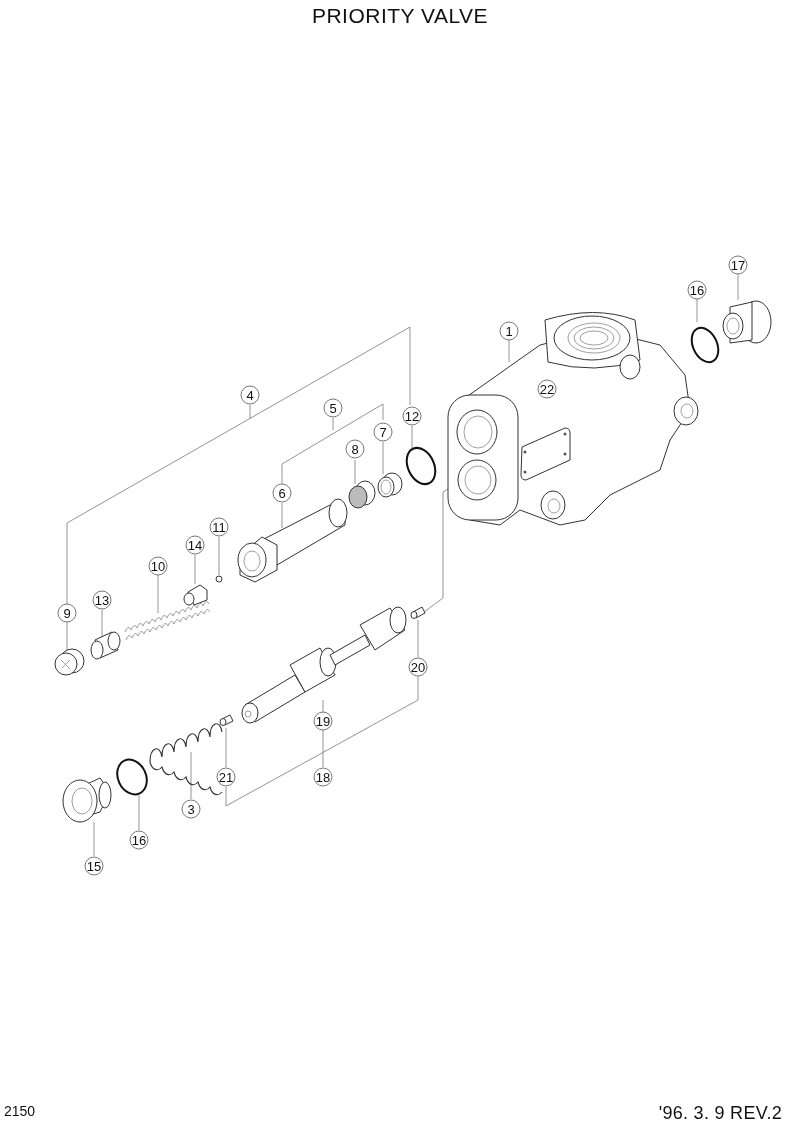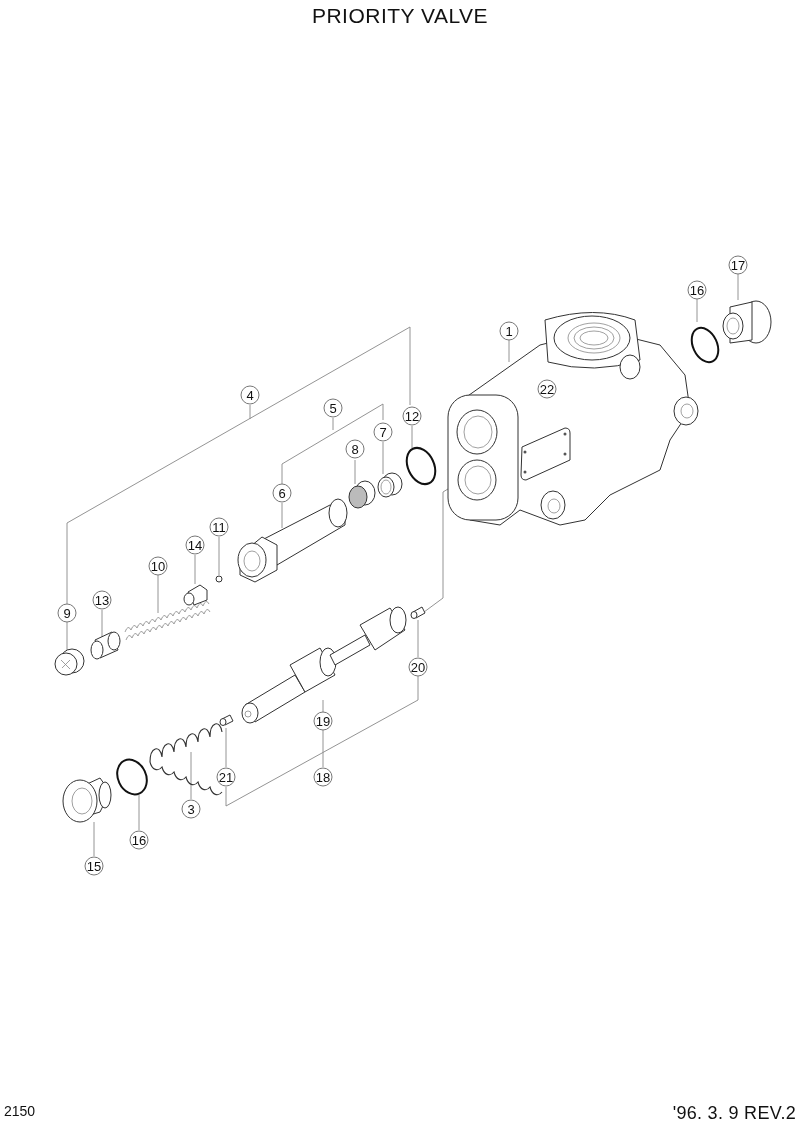--- a/index.html
+++ b/index.html
@@ -1,21 +1,21 @@
 <!DOCTYPE html>
 <html><head>
 <meta charset="utf-8">
 <style>
   html, body { margin: 0; padding: 0; background: #ffffff; }
   body { width: 800px; height: 1133px; position: relative; overflow: hidden;
          font-family: "Liberation Sans", sans-serif; color: #111; }
   .title { position: absolute; top: 4px; left: 0; width: 800px; text-align: center;
            font-size: 21px; letter-spacing: 0.5px; }
   .page-no { position: absolute; left: 4px; top: 1103px; font-size: 14px; }
-  .rev { position: absolute; right: 4px; top: 1103px; font-size: 18px; letter-spacing: 0.3px; margin-left: 28px; }
+  .rev { position: absolute; right: 18px; top: 1103px; font-size: 18px; letter-spacing: 0.3px; margin-left: 28px; }
   svg.diagram { position: absolute; left: 0; top: 0; }
   .callout circle { fill: #fff; stroke: #777; stroke-width: 1; }
   .callout text { font-family: "Liberation Sans", sans-serif; font-size: 13px; fill: #111; text-anchor: middle; dominant-baseline: central; }
   .leader { stroke: #888; stroke-width: 0.9; fill: none; }
   .part { stroke: #333; stroke-width: 1; fill: #fff; }
   .part-thin { stroke: #888; stroke-width: 0.8; fill: none; }
   .oring { stroke: #111; stroke-width: 2; fill: none; }
 </style>
 </head>
 <body>

